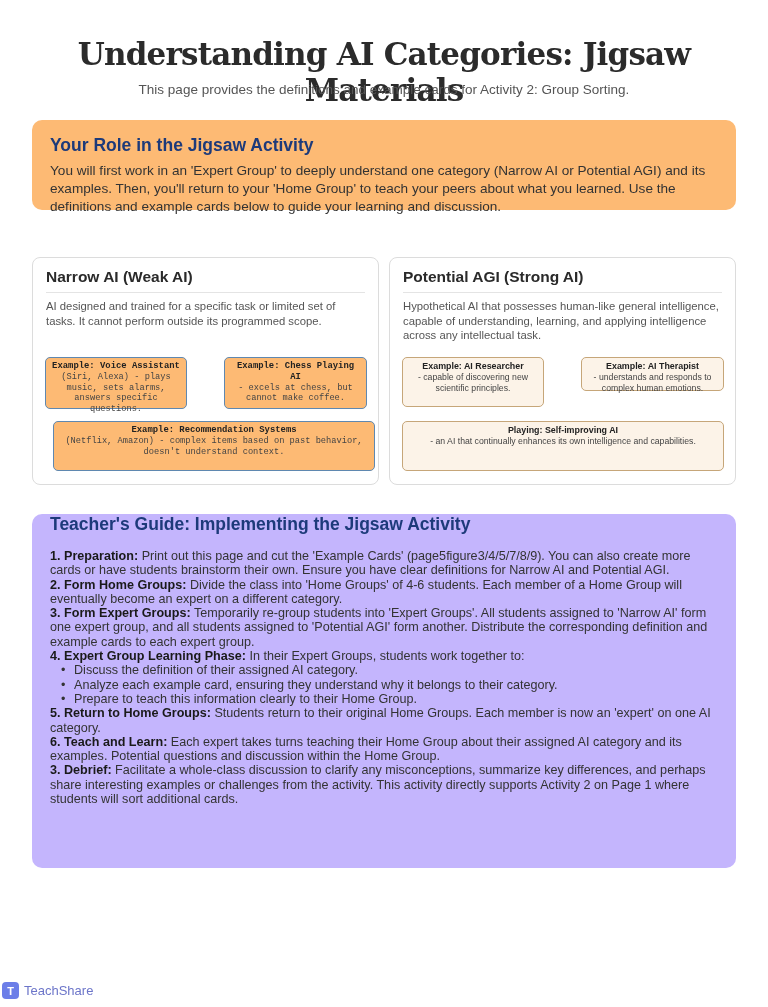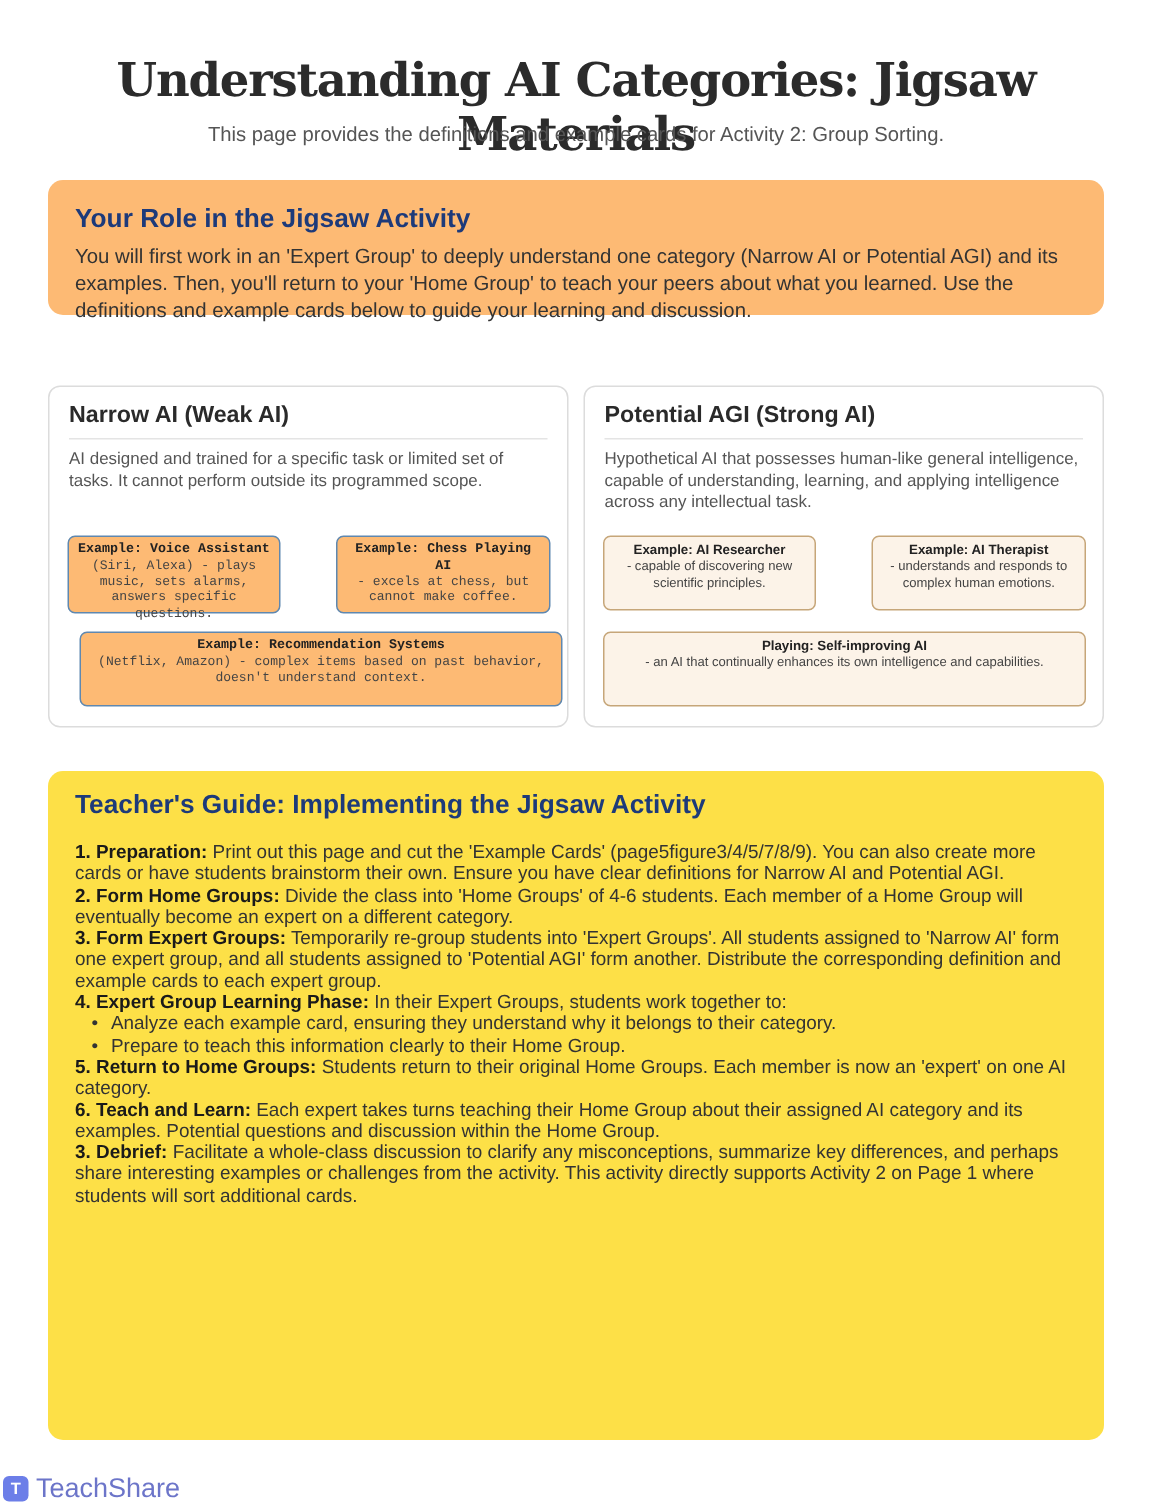--- a/index.html
+++ b/index.html
@@ -40,38 +40,38 @@
 
   .ex {
     position: absolute; border-radius: 5px; padding: 3px 6px; text-align: center;
     font-size: 8.7px; line-height: 10.8px; color: #444;
   }
   .ex b { display: block; color: #222; font-size: 8.9px; }
   .ex.blue { background: #fdba74; border: 1.3px solid #5f88b0; font-family: Liberation Mono, monospace; }
   .ex.tan { background: #fcf3e8; border: 1.3px solid #c6a679; }
 
   .guide-box {
-    position: absolute; left: 32px; top: 514px; width: 704px; height: 446px;
-    background: #fde047; border-radius: 10px; padding: 12px 18px;
+    position: absolute; left: 32px; top: 514px; width: 704px; height: 354px;
+    background: #c4b5fd; border-radius: 10px; padding: 0 18px;
   }
   .guide-box h2 { font-size: 17.5px; font-weight: bold; color: #1d3a7a; margin-bottom: 14px; }
   .step { font-size: 12.6px; line-height: 14.3px; color: #333; }
   .step b { color: #1a1a1a; }
   .step ul { list-style: none; margin-left: 24px; }
   .step ul li { position: relative; padding-left: 0; }
   .step ul li::before { content: "•"; position: absolute; left: -13px; }
 
   .brand {
     position: absolute; left: 2px; top: 982px; display: flex; align-items: center; gap: 5px;
   }
   .brand-logo {
     width: 17px; height: 17px; background: #6c7ee8; border-radius: 4px; color: #fff;
     font-size: 11px; font-weight: bold; display: flex; align-items: center; justify-content: center;
   }
-  .brand-name { font-size: 18px; color: #6c75c9; }
+  .brand-name { font-size: 13px; color: #6c75c9; }
 </style>
 </head>
 <body>
 
 <h1 class="page-title">Understanding AI Categories: Jigsaw Materials</h1>
 <div class="page-subtitle">This page provides the definitions and example cards for Activity 2: Group Sorting.</div>
 
 <section class="role-box">
   <h2>Your Role in the Jigsaw Activity</h2>
   <p>You will first work in an 'Expert Group' to deeply understand one category (Narrow AI or Potential AGI) and its examples. Then, you'll return to your 'Home Group' to teach your peers about what you learned. Use the definitions and example cards below to guide your learning and discussion.</p>
@@ -94,37 +94,38 @@
   </div>
 </section>
 
 <section class="cat-card right">
   <h3>Potential AGI (Strong AI)</h3>
   <p class="def">Hypothetical AI that possesses human-like general intelligence, capable of understanding, learning, and applying intelligence across any intellectual task.</p>
   <div class="ex tan" style="left:12px; top:99px; width:142px; height:50px;">
     <b>Example: AI Researcher</b>
     <span>- capable of discovering new scientific principles.</span>
   </div>
-  <div class="ex tan" style="left:191px; top:99px; width:143px; height:50px;">
+  <div class="ex tan" style="left:191px; top:99px; width:143px; height:34px;">
     <b>Example: AI Therapist</b>
     <span>- understands and responds to complex human emotions.</span>
   </div>
   <div class="ex tan" style="left:12px; top:163px; width:322px; height:50px;">
     <b>Playing: Self-improving AI</b>
     <span>- an AI that continually enhances its own intelligence and capabilities.</span>
   </div>
 </section>
 
 <section class="guide-box">
   <h2>Teacher's Guide: Implementing the Jigsaw Activity</h2>
   <div class="step"><b>1. Preparation:</b><span> Print out this page and cut the 'Example Cards' (page5figure3/4/5/7/8/9). You can also create more cards or have students brainstorm their own. Ensure you have clear definitions for Narrow AI and Potential AGI.</span></div>
   <div class="step"><b>2. Form Home Groups:</b><span> Divide the class into 'Home Groups' of 4-6 students. Each member of a Home Group will eventually become an expert on a different category.</span></div>
   <div class="step"><b>3. Form Expert Groups:</b><span> Temporarily re-group students into 'Expert Groups'. All students assigned to 'Narrow AI' form one expert group, and all students assigned to 'Potential AGI' form another. Distribute the corresponding definition and example cards to each expert group.</span></div>
   <div class="step"><b>4. Expert Group Learning Phase:</b><span> In their Expert Groups, students work together to:</span>
     <ul>
+      <li>Discuss the definition of their assigned AI category.</li>
       <li>Analyze each example card, ensuring they understand why it belongs to their category.</li>
       <li>Prepare to teach this information clearly to their Home Group.</li>
     </ul>
   </div>
   <div class="step"><b>5. Return to Home Groups:</b><span> Students return to their original Home Groups. Each member is now an 'expert' on one AI category.</span></div>
   <div class="step"><b>6. Teach and Learn:</b><span> Each expert takes turns teaching their Home Group about their assigned AI category and its examples. Potential questions and discussion within the Home Group.</span></div>
   <div class="step"><b>3. Debrief:</b><span> Facilitate a whole-class discussion to clarify any misconceptions, summarize key differences, and perhaps share interesting examples or challenges from the activity. This activity directly supports Activity 2 on Page 1 where students will sort additional cards.</span></div>
 </section>
 
 <div class="brand">

